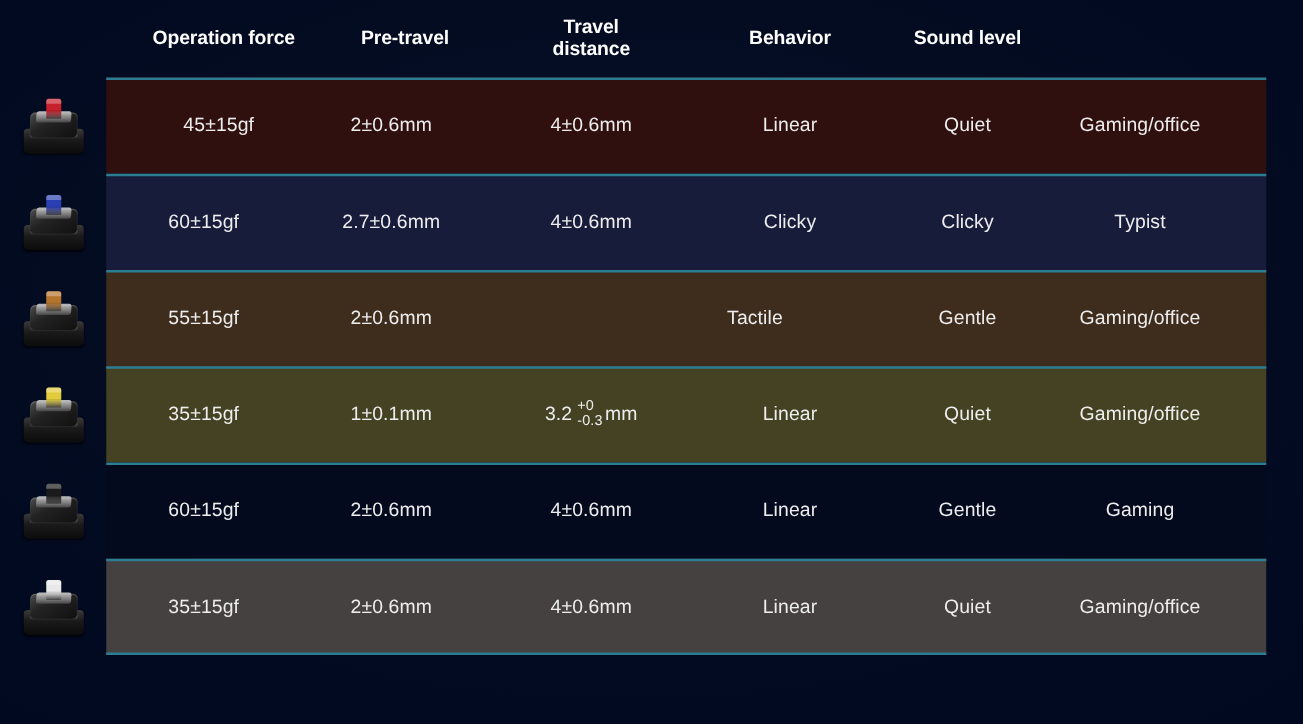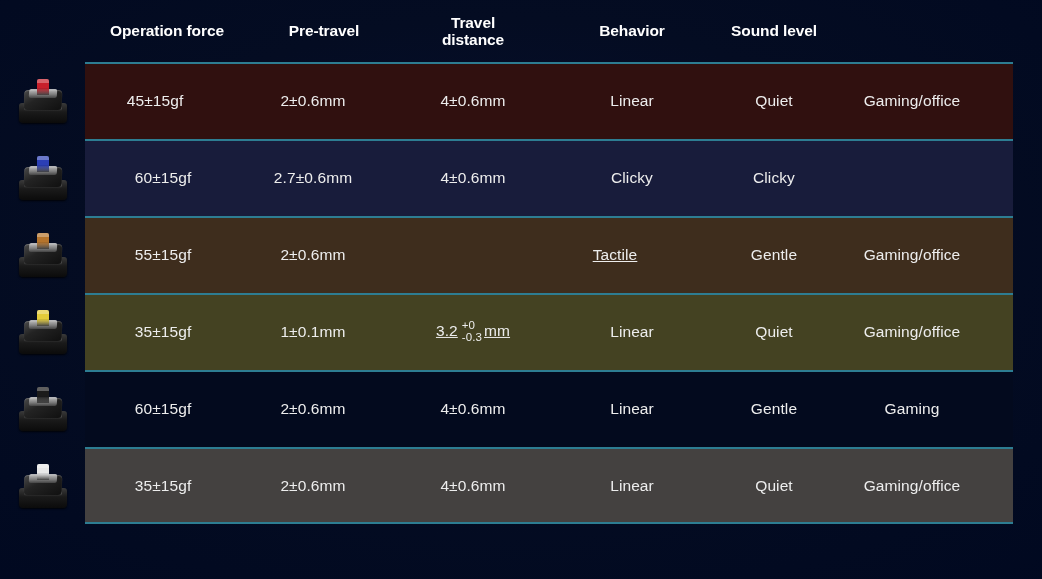--- a/index.html
+++ b/index.html
@@ -170,40 +170,40 @@
     background: rgba(255,255,255,.30);
     border-radius: 2px 2px 0 0;
   }
 </style>
 </head>
 <body>
 
 <div id="page">
 
   <div class="header-row" id="header-row">
-      <div class="hcell" style="position: absolute; left: 92px; width: 150px; top: 50%; transform: translateY(-50%);">Operation force</div>
+      <div class="hcell" style="position: absolute; left: 104px; width: 150px; top: 50%; transform: translateY(-50%);">Operation force</div>
       <div class="hcell" style="position: absolute; left: 259px; width: 130px; top: 50%; transform: translateY(-50%);">Pre-travel</div>
       <div class="hcell" style="position: absolute; left: 398px; width: 150px; top: 50%; transform: translateY(-50%);">Travel
 distance</div>
       <div class="hcell" style="position: absolute; left: 567px; width: 130px; top: 50%; transform: translateY(-50%);">Behavior</div>
       <div class="hcell" style="position: absolute; left: 709px; width: 130px; top: 50%; transform: translateY(-50%);">Sound level</div>
     </div>
 
   <div class="table-body" id="table-body">
       <div class="row">
         <div class="band" style="background: rgb(48, 16, 15);"></div>
         <div class="icon-wrap">
           <div class="switch">
             <div class="sw-base"></div>
             <div class="sw-top"></div>
             <div class="sw-plate"></div>
             <div class="sw-stem" style="background: linear-gradient(rgb(200, 32, 44) 0%, rgb(200, 32, 44) 55%, rgba(0, 0, 0, 0.45) 100%);"></div>
           </div>
         </div>
-        <div class="cell" style="position: absolute; left: 80px; width: 150px; top: 50%; transform: translateY(-50%);">45±15gf</div>
+        <div class="cell" style="position: absolute; left: 100px; width: 150px; top: 50%; transform: translateY(-50%);">45±15gf</div>
         <div class="cell" style="position: absolute; left: 248px; width: 130px; top: 50%; transform: translateY(-50%);">2±0.6mm</div>
         <div class="cell" style="position: absolute; left: 398px; width: 150px; top: 50%; transform: translateY(-50%);">4±0.6mm</div>
         <div class="cell" style="position: absolute; left: 567px; width: 130px; top: 50%; transform: translateY(-50%);">Linear</div>
         <div class="cell" style="position: absolute; left: 709px; width: 130px; top: 50%; transform: translateY(-50%);">Quiet</div>
         <div class="cell" style="position: absolute; left: 827px; width: 170px; top: 50%; transform: translateY(-50%);">Gaming/office</div>
       </div>
       <div class="row">
         <div class="band" style="background: rgb(24, 28, 59);"></div>
         <div class="icon-wrap">
           <div class="switch">
@@ -211,50 +211,51 @@
             <div class="sw-top"></div>
             <div class="sw-plate"></div>
             <div class="sw-stem" style="background: linear-gradient(rgb(43, 63, 181) 0%, rgb(43, 63, 181) 55%, rgba(0, 0, 0, 0.45) 100%);"></div>
           </div>
         </div>
         <div class="cell" style="position: absolute; left: 88px; width: 150px; top: 50%; transform: translateY(-50%);">60±15gf</div>
         <div class="cell" style="position: absolute; left: 248px; width: 130px; top: 50%; transform: translateY(-50%);">2.7±0.6mm</div>
         <div class="cell" style="position: absolute; left: 398px; width: 150px; top: 50%; transform: translateY(-50%);">4±0.6mm</div>
         <div class="cell" style="position: absolute; left: 567px; width: 130px; top: 50%; transform: translateY(-50%);">Clicky</div>
         <div class="cell" style="position: absolute; left: 709px; width: 130px; top: 50%; transform: translateY(-50%);">Clicky</div>
+        <div class="cell" style="position: absolute; left: 827px; width: 170px; top: 50%; transform: translateY(-50%);">Typist</div>
       </div>
       <div class="row">
         <div class="band" style="background: rgb(62, 45, 29);"></div>
         <div class="icon-wrap">
           <div class="switch">
             <div class="sw-base"></div>
             <div class="sw-top"></div>
             <div class="sw-plate"></div>
             <div class="sw-stem" style="background: linear-gradient(rgb(181, 116, 44) 0%, rgb(181, 116, 44) 55%, rgba(0, 0, 0, 0.45) 100%);"></div>
           </div>
         </div>
         <div class="cell" style="position: absolute; left: 88px; width: 150px; top: 50%; transform: translateY(-50%);">55±15gf</div>
         <div class="cell" style="position: absolute; left: 248px; width: 130px; top: 50%; transform: translateY(-50%);">2±0.6mm</div>
-        <div class="cell" style="position: absolute; left: 550px; width: 130px; top: 50%; transform: translateY(-50%); text-decoration: underline;">Tactile</div>
+        <div class="cell" style="position: absolute; left: 539px; width: 130px; top: 50%; transform: translateY(-50%);">Tactile</div>
         <div class="cell" style="position: absolute; left: 709px; width: 130px; top: 50%; transform: translateY(-50%);">Gentle</div>
         <div class="cell" style="position: absolute; left: 827px; width: 170px; top: 50%; transform: translateY(-50%);">Gaming/office</div>
       </div>
       <div class="row">
         <div class="band" style="background: rgb(68, 66, 34);"></div>
         <div class="icon-wrap">
           <div class="switch">
             <div class="sw-base"></div>
             <div class="sw-top"></div>
             <div class="sw-plate"></div>
             <div class="sw-stem" style="background: linear-gradient(rgb(226, 203, 58) 0%, rgb(226, 203, 58) 55%, rgba(0, 0, 0, 0.45) 100%);"></div>
           </div>
         </div>
         <div class="cell" style="position: absolute; left: 88px; width: 150px; top: 50%; transform: translateY(-50%);">35±15gf</div>
         <div class="cell" style="position: absolute; left: 248px; width: 130px; top: 50%; transform: translateY(-50%);">1±0.1mm</div>
-        <div class="cell" style="position: absolute; left: 398px; width: 150px; top: 50%; transform: translateY(-50%); text-decoration: underline;"><span>3.2</span><span class="tol">
+        <div class="cell" style="position: absolute; left: 398px; width: 150px; top: 50%; transform: translateY(-50%);"><span>3.2</span><span class="tol">
             <span class="up">+0</span>
             <span class="dn">-0.3</span>
           </span><span>mm</span></div>
         <div class="cell" style="position: absolute; left: 567px; width: 130px; top: 50%; transform: translateY(-50%);">Linear</div>
         <div class="cell" style="position: absolute; left: 709px; width: 130px; top: 50%; transform: translateY(-50%);">Quiet</div>
         <div class="cell" style="position: absolute; left: 827px; width: 170px; top: 50%; transform: translateY(-50%);">Gaming/office</div>
       </div>
       <div class="row">
         <div class="band" style="background: rgb(3, 10, 30);"></div>
         <div class="icon-wrap">

